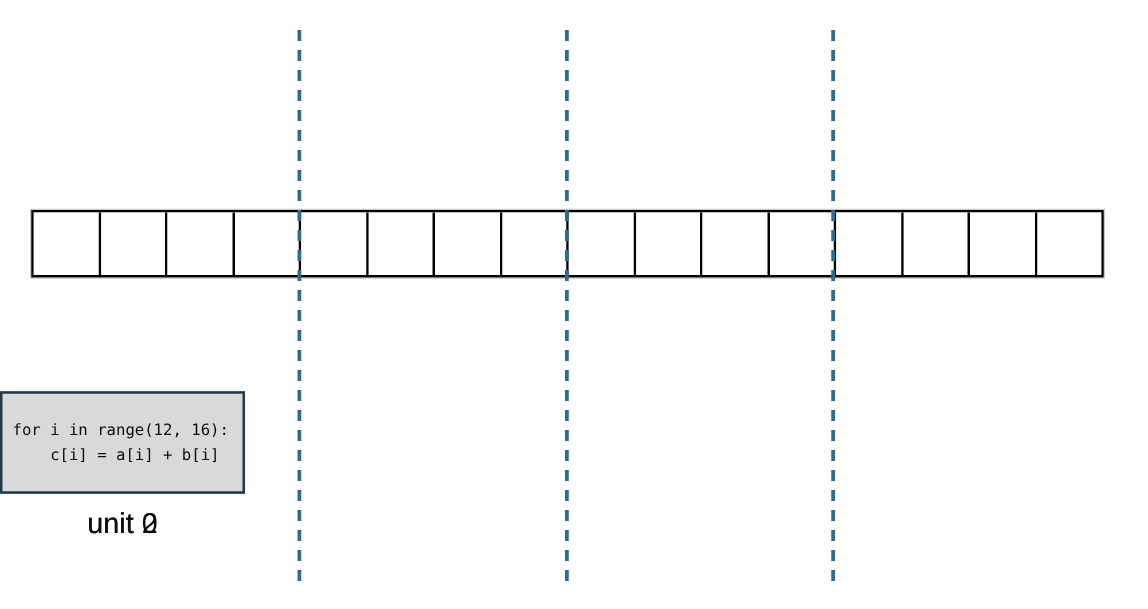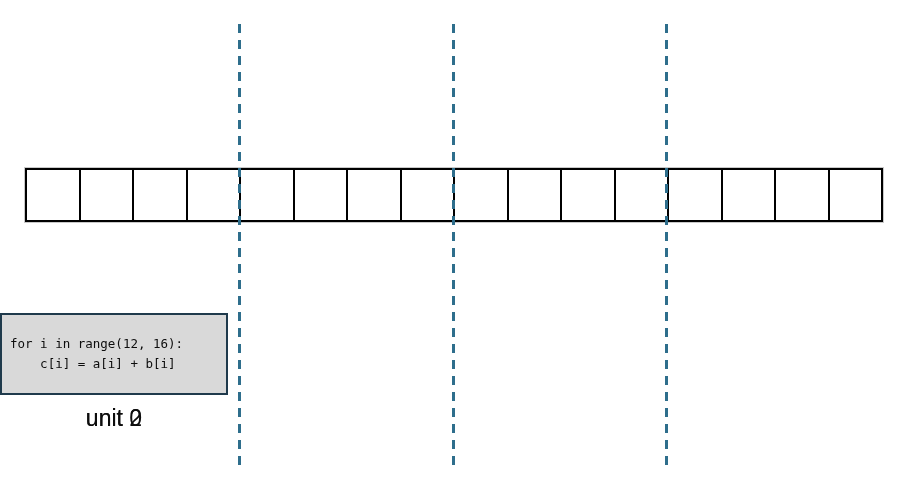--- a/index.html
+++ b/index.html
@@ -54,21 +54,21 @@
     border-right: 2px solid #000000;
     box-sizing: border-box;
     background: #ffffff;
   }
   .array-cell:last-child { border-right: none; }
 
   
   .unit {
     position: absolute;
     top: 313px;
-    width: 228px;
+    width: 196px;
     z-index: 2;
   }
   .unit:nth-of-type(1) { left: 35px;  }
   .unit:nth-of-type(2) { left: 250px; }
   .unit:nth-of-type(3) { left: 466px; }
   .unit:nth-of-type(4) { left: 679px; }
 
   .code-box {
     width: 100%;
     height: 82px;

